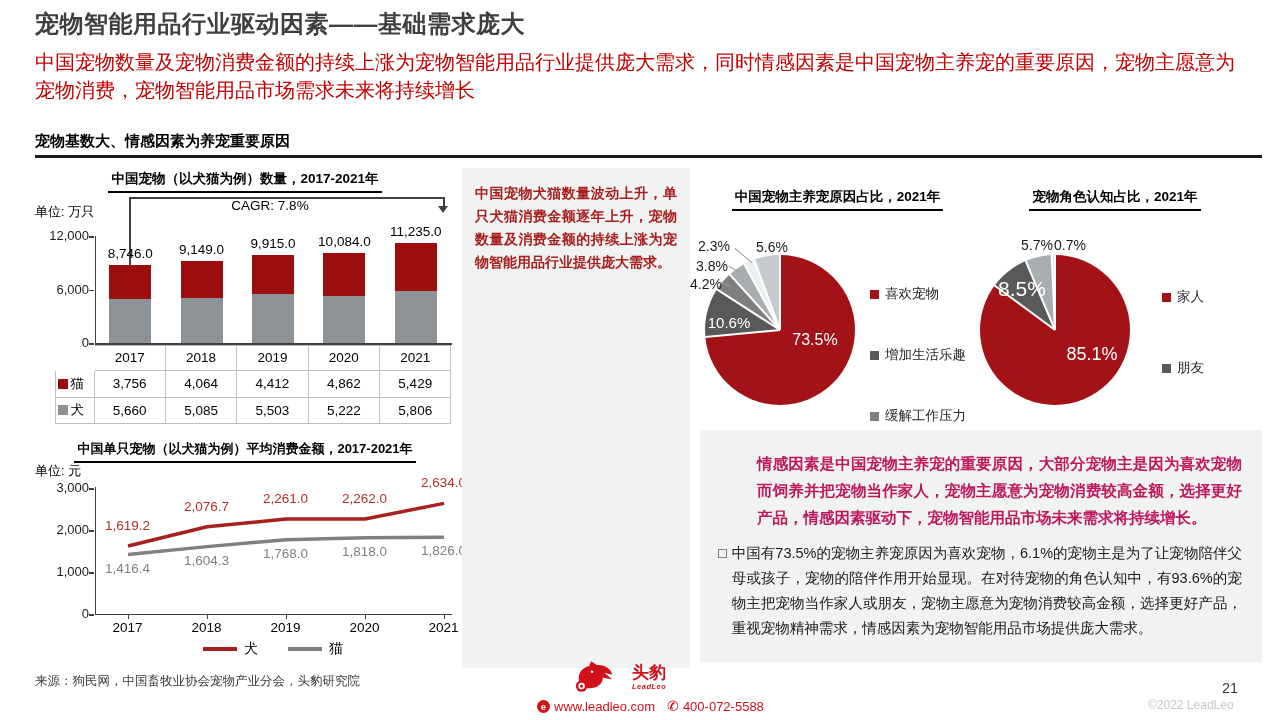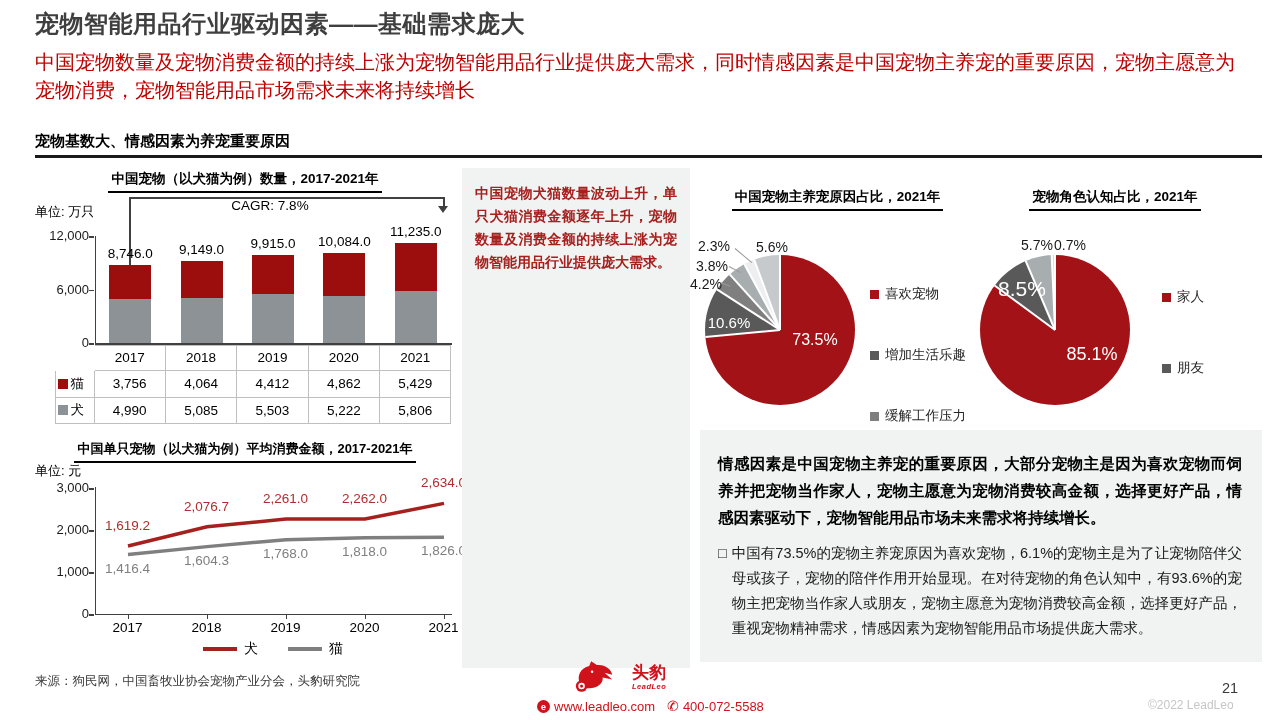--- a/index.html
+++ b/index.html
@@ -53,21 +53,21 @@
   #line-legend { left:94.5px; top:640px; width:357px; display:flex; justify-content:center; gap:30px; align-items:center; }
   .lg-item { display:flex; align-items:center; gap:7px; font-size:14px; color:#000; }
   .lg-line { width:34px; height:3.5px; }
 
   
   .gray-panel { background:#F1F2F2; }
   #mid-panel { left:462px; top:168px; width:228px; height:500px; padding:14px 13px; }
   #mid-panel .hl { color:#A6201E; font-weight:bold; font-size:14px; line-height:23px; text-align:justify; }
   #mid-panel .bullet { margin-top:11px; font-size:14px; line-height:23px; color:#1a1a1a; display:flex; }
   #br-panel { left:700px; top:430px; width:562px; height:232px; padding:20px 20px 0 18px; }
-  #br-panel .hl { color:#000000; font-weight:bold; font-size:15.5px; line-height:27px; text-align:justify; }
+  #br-panel .hl { color:#be185d; font-weight:bold; font-size:15.5px; line-height:27px; text-align:justify;margin-left:39px; }
   #br-panel .bullet { margin-top:10px; font-size:14.5px; line-height:25px; color:#1a1a1a; display:flex; }
   .bullet::before { content:"□"; font-weight:bold; margin-right:5px; flex:none; }
   .bullet .btext { text-align:justify; }
 
   
   .pie-wrap { width:290px; height:175px; }
   #pie1 { left:695px; top:235px; }
   #pie2 { left:980px; top:235px; }
   .pie-disc { position:absolute; border-radius:50%; width:150px; height:150px; }
   #pie1 .pie-disc { left:10px; top:20px; }
@@ -156,21 +156,21 @@
       <div class="tcell">4,064</div>
       <div class="tcell">4,412</div>
       <div class="tcell">4,862</div>
       <div class="tcell">5,429</div>
     </div>
     <div class="trow">
       <div class="tcell">
         <span class="sq" style="background: rgb(141, 146, 150);"></span>
         <span>犬</span>
       </div>
-      <div class="tcell">4,990</div>
+      <div class="tcell">5,660</div>
       <div class="tcell">5,085</div>
       <div class="tcell">5,503</div>
       <div class="tcell">5,222</div>
       <div class="tcell">5,806</div>
     </div>
   </div>
 
 <div class="abs chart-title" id="line-title">
     <span>中国单只宠物（以犬猫为例）平均消费金额，2017-2021年</span>
   </div>

